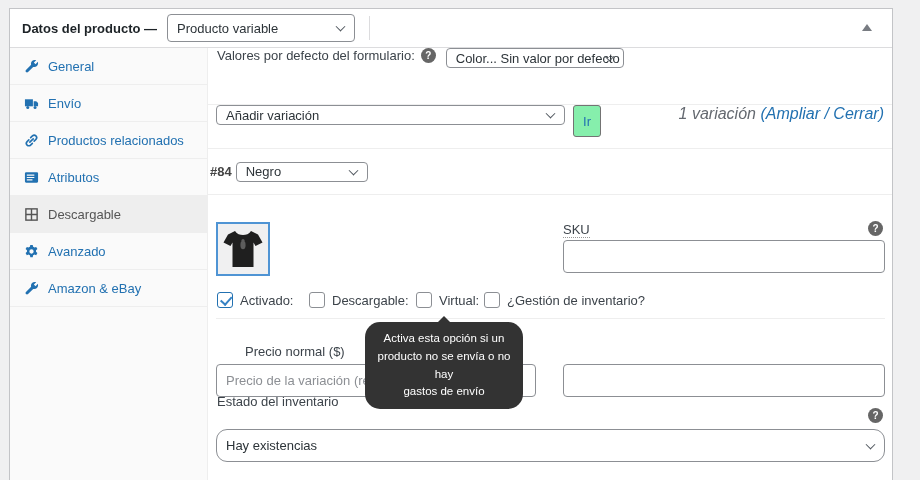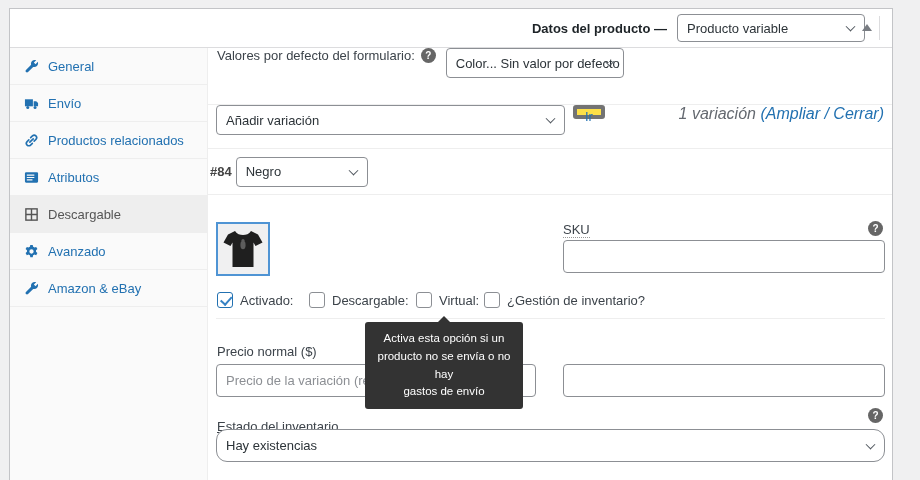--- a/index.html
+++ b/index.html
@@ -2,27 +2,27 @@
 <html><head>
 <meta charset="utf-8">
 <style>
   * { margin:0; padding:0; box-sizing:border-box; }
   html,body { width:920px; height:480px; }
   body { font-family:"Liberation Sans", sans-serif; font-size:13px; color:#3c434a; background:#f0f0f1; overflow:hidden; }
 
   .panel { position:absolute; left:9px; top:8px; width:884px; height:480px; background:#fff; border:1px solid #c3c4c7; }
 
   
-  .panel-header { height:39px; border-bottom:1px solid #dcdcde; display:flex; align-items:center; padding:0 12px; position:relative; background:#fff;justify-content:flex-end; }
+  .panel-header { height:39px; border-bottom:1px solid #dcdcde; display:flex; align-items:center; padding:0 12px; position:relative; background:#fff; }
   .panel-title { font-weight:bold; color:#1d2327; white-space:nowrap; }
   .header-sep { width:1px; height:24px; background:#dcdcde; margin-left:14px; }
   .collapse-btn { position:absolute; right:20px; top:15px; width:0; height:0; border-left:5px solid transparent; border-right:5px solid transparent; border-bottom:7px solid #787c82; cursor:pointer; }
 
   
-  .sel { position:relative; height:30px; background:#fff; border:1px solid #8c8f94; border-radius:4px; display:flex; align-items:center; padding:0 26px 0 9px; color:#2c3338; cursor:pointer; white-space:nowrap; overflow:hidden; }
+  .sel { position:relative; height:20px; background:#fff; border:1px solid #8c8f94; border-radius:4px; display:flex; align-items:center; padding:0 26px 0 9px; color:#2c3338; cursor:pointer; white-space:nowrap; overflow:hidden; }
   .sel .chev { position:absolute; right:10px; top:50%; width:7px; height:7px; border-right:1.7px solid #50575e; border-bottom:1.7px solid #50575e; transform:translateY(-70%) rotate(45deg); }
 
   
   .txt { height:33px; width:100%; border:1px solid #8c8f94; border-radius:4px; padding:0 9px; font:inherit; color:#2c3338; background:#fff; }
   .txt::placeholder { color:#8c8f94; opacity:1; }
 
   
   .help { width:15px; height:15px; border-radius:50%; background:#666; color:#fff; font-size:10px; font-weight:bold; display:inline-flex; align-items:center; justify-content:center; flex:0 0 auto; cursor:pointer; line-height:1; }
 
   
@@ -33,21 +33,21 @@
   .tab.active { background:#eee; color:#555; }
 
   .content { position:relative; flex:1; background:#fff; }
 
   .row-defaults { position:absolute; left:0; top:0; width:100%; height:57px; border-bottom:1px solid #eee; display:flex; align-items:flex-start; padding-left:9px; }
   .row-defaults .help { margin:0 10px 0 6px; }
   .defaults-select { width:178px; }
 
   .row-toolbar { position:absolute; left:0; top:57px; width:100%; height:44px; border-bottom:1px solid #eee; display:flex; padding:0 8px 0 8px; }
   .toolbar-select { width:349px; }
-  .go-btn { margin-left:8px; height:14px; min-width:28px; padding:0 8px; background:#fde047; border:4px solid #737373; border-radius:3px; color:#2271b1; font:inherit; cursor:pointer; }
+  .go-btn { margin-left:8px; height:32px; min-width:28px; padding:0 8px; background:#86efac; border:1px solid #737373; border-radius:3px; color:#2271b1; font:inherit; cursor:pointer; }
   .toolbar-right { margin-left:auto; font-style:italic; font-size:16px; color:#646970; white-space:nowrap; }
   .toolbar-right a { color:#2271b1; text-decoration:none; cursor:pointer; }
   .toolbar-right .paren { color:#2271b1; }
 
   .row-varheader { position:absolute; left:0; top:101px; width:100%; height:46px; border-bottom:1px solid #eee; display:flex; align-items:center; padding-left:2px; }
   .var-id { font-weight:600; color:#444; margin-right:4px; }
   .attr-select { width:132px; }
 
   
   .thumb { position:absolute; left:8px; top:174px; width:54px; height:54px; border:2px solid #4f94d4; background:#f0f0f1; cursor:pointer; display:flex; align-items:center; justify-content:center; }
@@ -55,32 +55,32 @@
   .help-sku { position:absolute; left:660px; top:173px; }
   .sku-input { position:absolute; left:355px; top:192px; width:322px; }
 
   .checkbox-row { position:absolute; left:0; top:244px; width:100%; height:26px; }
   .cb-group { position:absolute; top:0; display:flex; align-items:center; white-space:nowrap; }
   .cb-group input { appearance:none; -webkit-appearance:none; width:16px; height:16px; border:1px solid #8c8f94; border-radius:3px; background:#fff; margin:0 7px 0 0; position:relative; cursor:pointer; flex:0 0 auto; }
   .cb-group input:checked { border-color:#2271b1; }
   .cb-group input:checked::after { content:""; position:absolute; left:4.5px; top:1px; width:4.5px; height:8.5px; border-right:2px solid #3582c4; border-bottom:2px solid #3582c4; transform:rotate(42deg); }
   .cb-sep { position:absolute; left:8px; top:270px; width:669px; border-bottom:1px solid #eee; }
 
-  .tooltip { position:absolute; left:157px; top:274px; width:158px; background:#333; color:#fff; border-radius:3px; padding:8px 8px; font-size:11.5px; line-height:1.55; text-align:center; white-space:pre-line; z-index:5; }
+  .tooltip { position:absolute; left:157px; top:274px; width:158px; background:#333; color:#fff; border-radius:15px; padding:8px 8px; font-size:11.5px; line-height:1.55; text-align:center; white-space:pre-line; z-index:5; }
   .tooltip::before { content:""; position:absolute; top:-6px; left:50%; margin-left:-6px; border-left:6px solid transparent; border-right:6px solid transparent; border-bottom:6px solid #333; }
 
-  .price-label { position:absolute; top:296px; }
+  .price-label { position:absolute; top:296px;margin-left:28px; }
   .price-label.c1 { left:9px; }
   .price-label.c2 { left:355px; }
   .price-label a { color:#2271b1; text-decoration:underline; cursor:pointer; }
   .price-input { position:absolute; top:316px; }
   .price-input.c1 { left:8px; width:320px; }
   .price-input.c2 { left:355px; width:322px; }
 
-  .stock-label { position:absolute; left:9px; top:371px;text-decoration:underline; }
+  .stock-label { position:absolute; left:9px; top:346px; }
   .help-stock { position:absolute; left:660px; top:360px; }
   .stock-select { position:absolute; left:8px; top:381px; width:669px; height:33px;border-radius:11px; }
 </style>
 </head>
 <body>
 
 <div class="panel">
 
   <div class="panel-header">
     <span class="panel-title">Datos del producto —</span>

